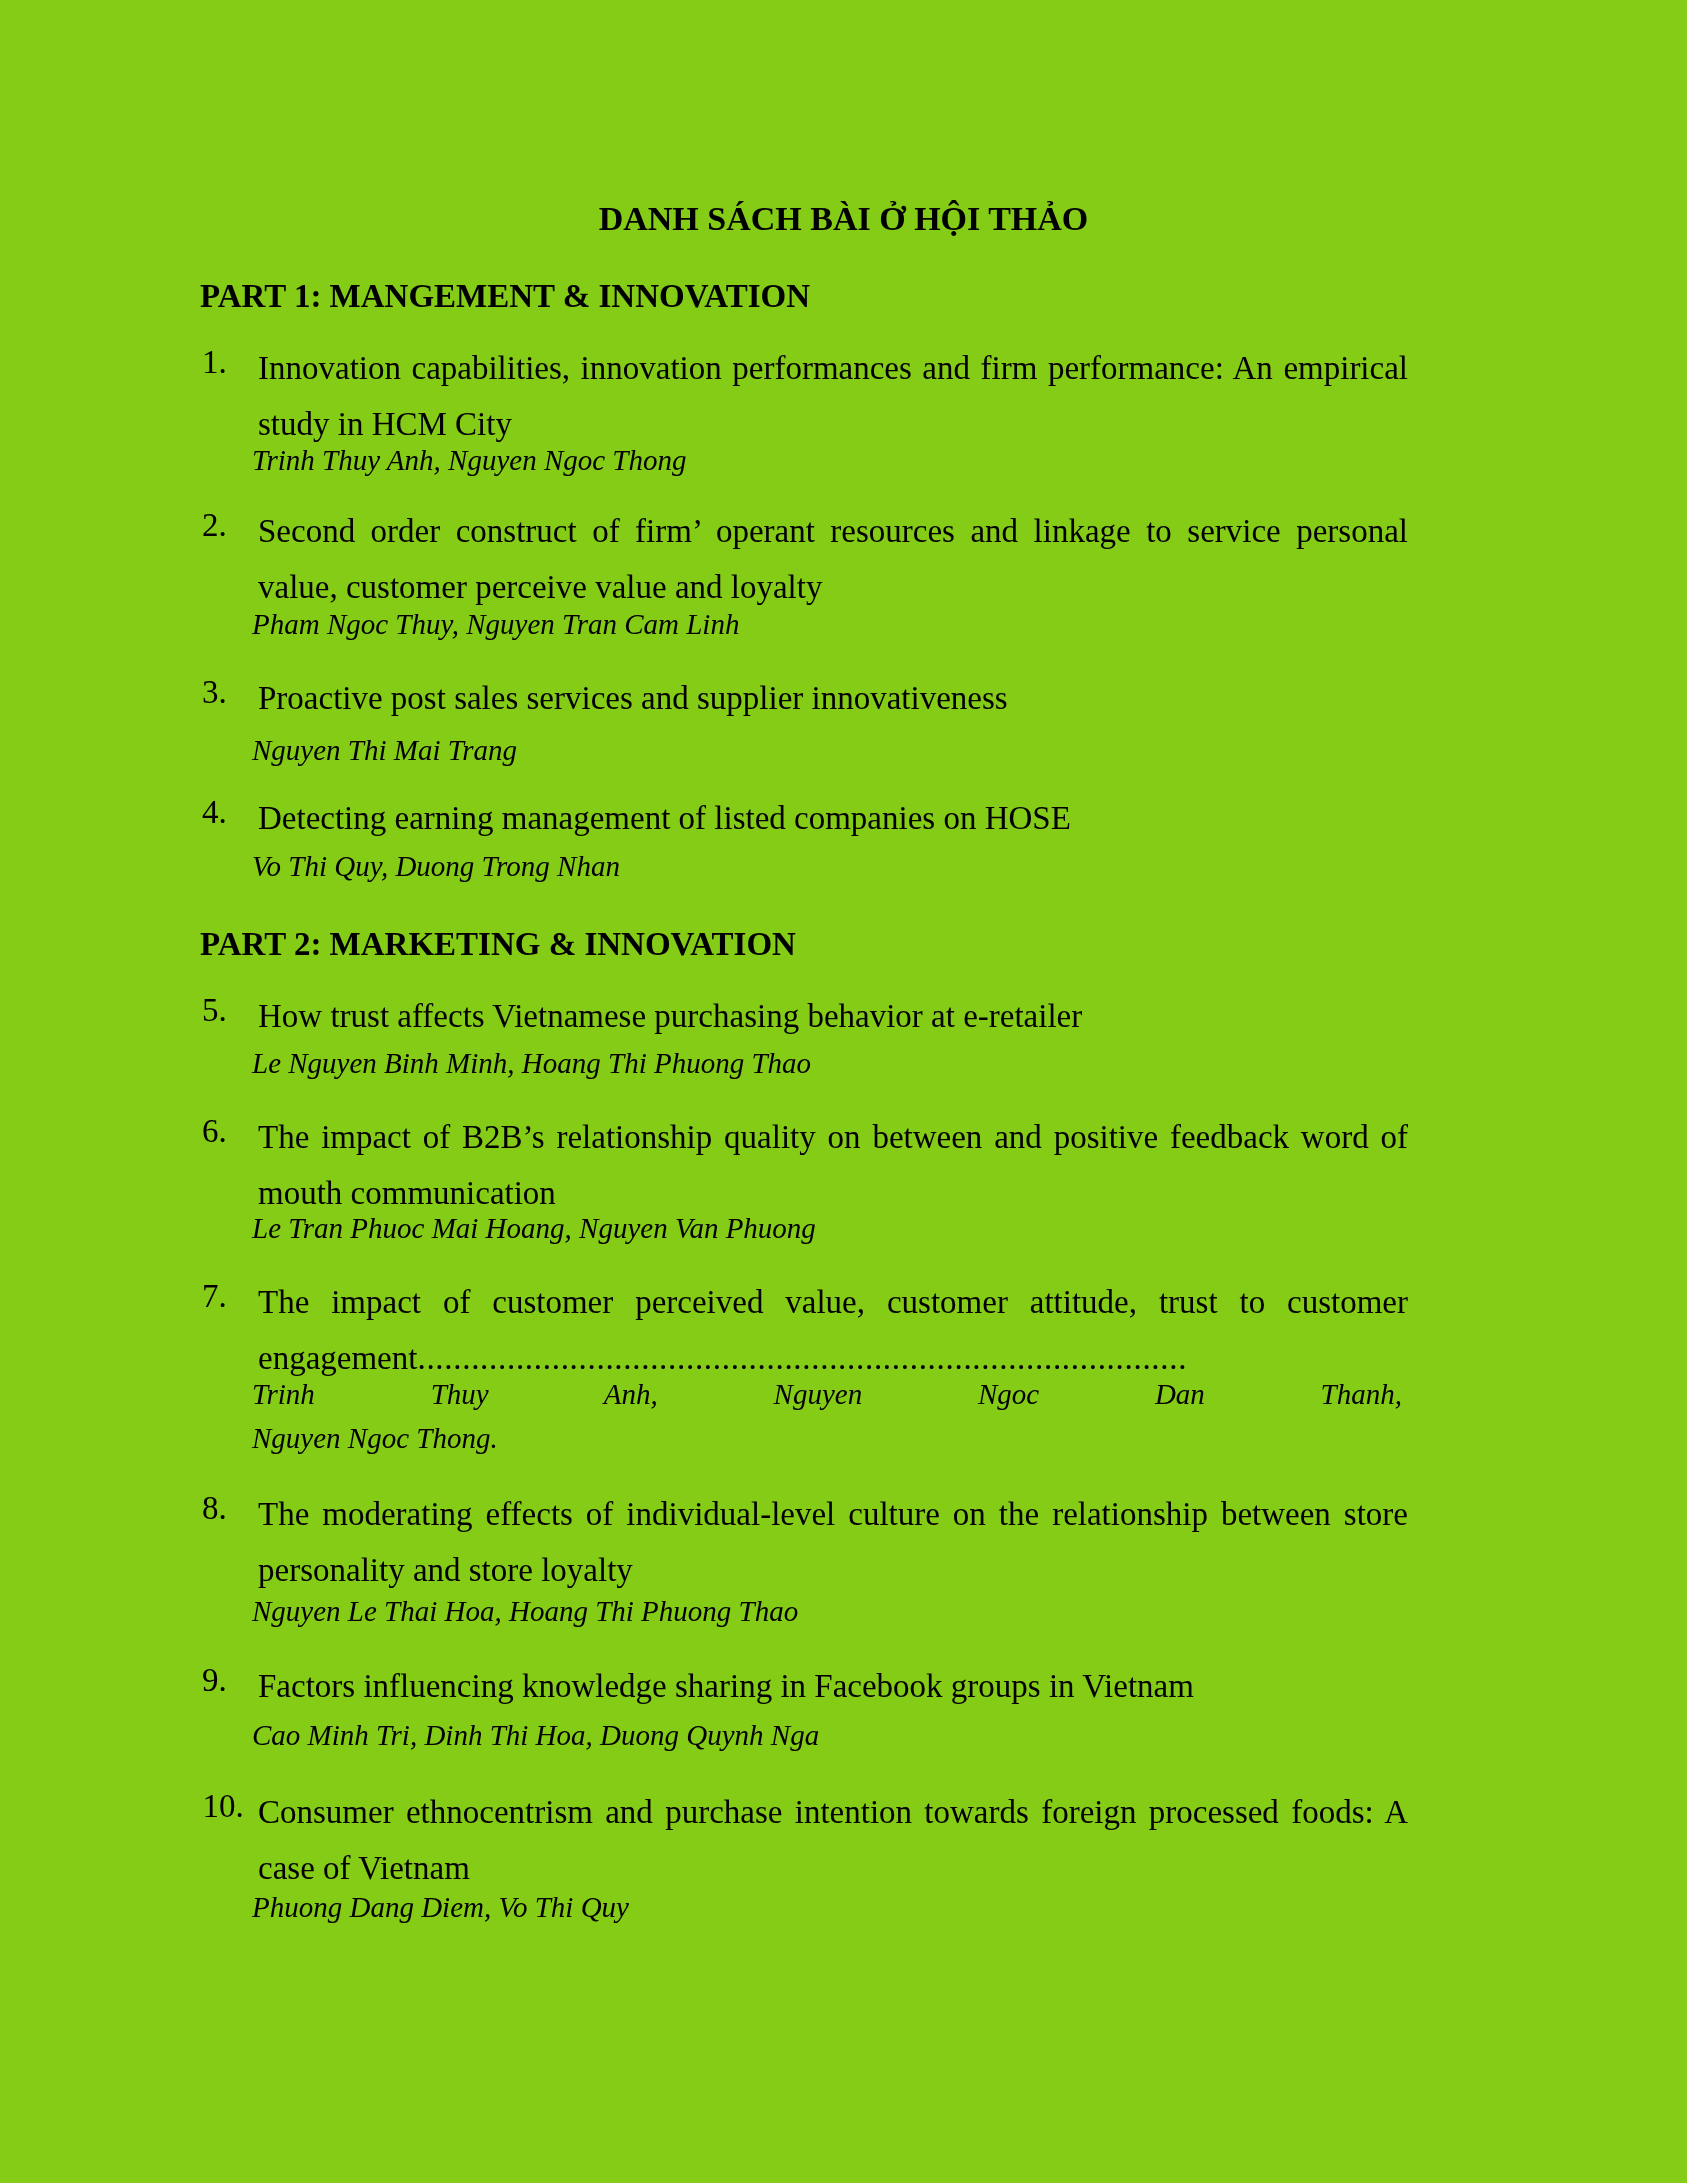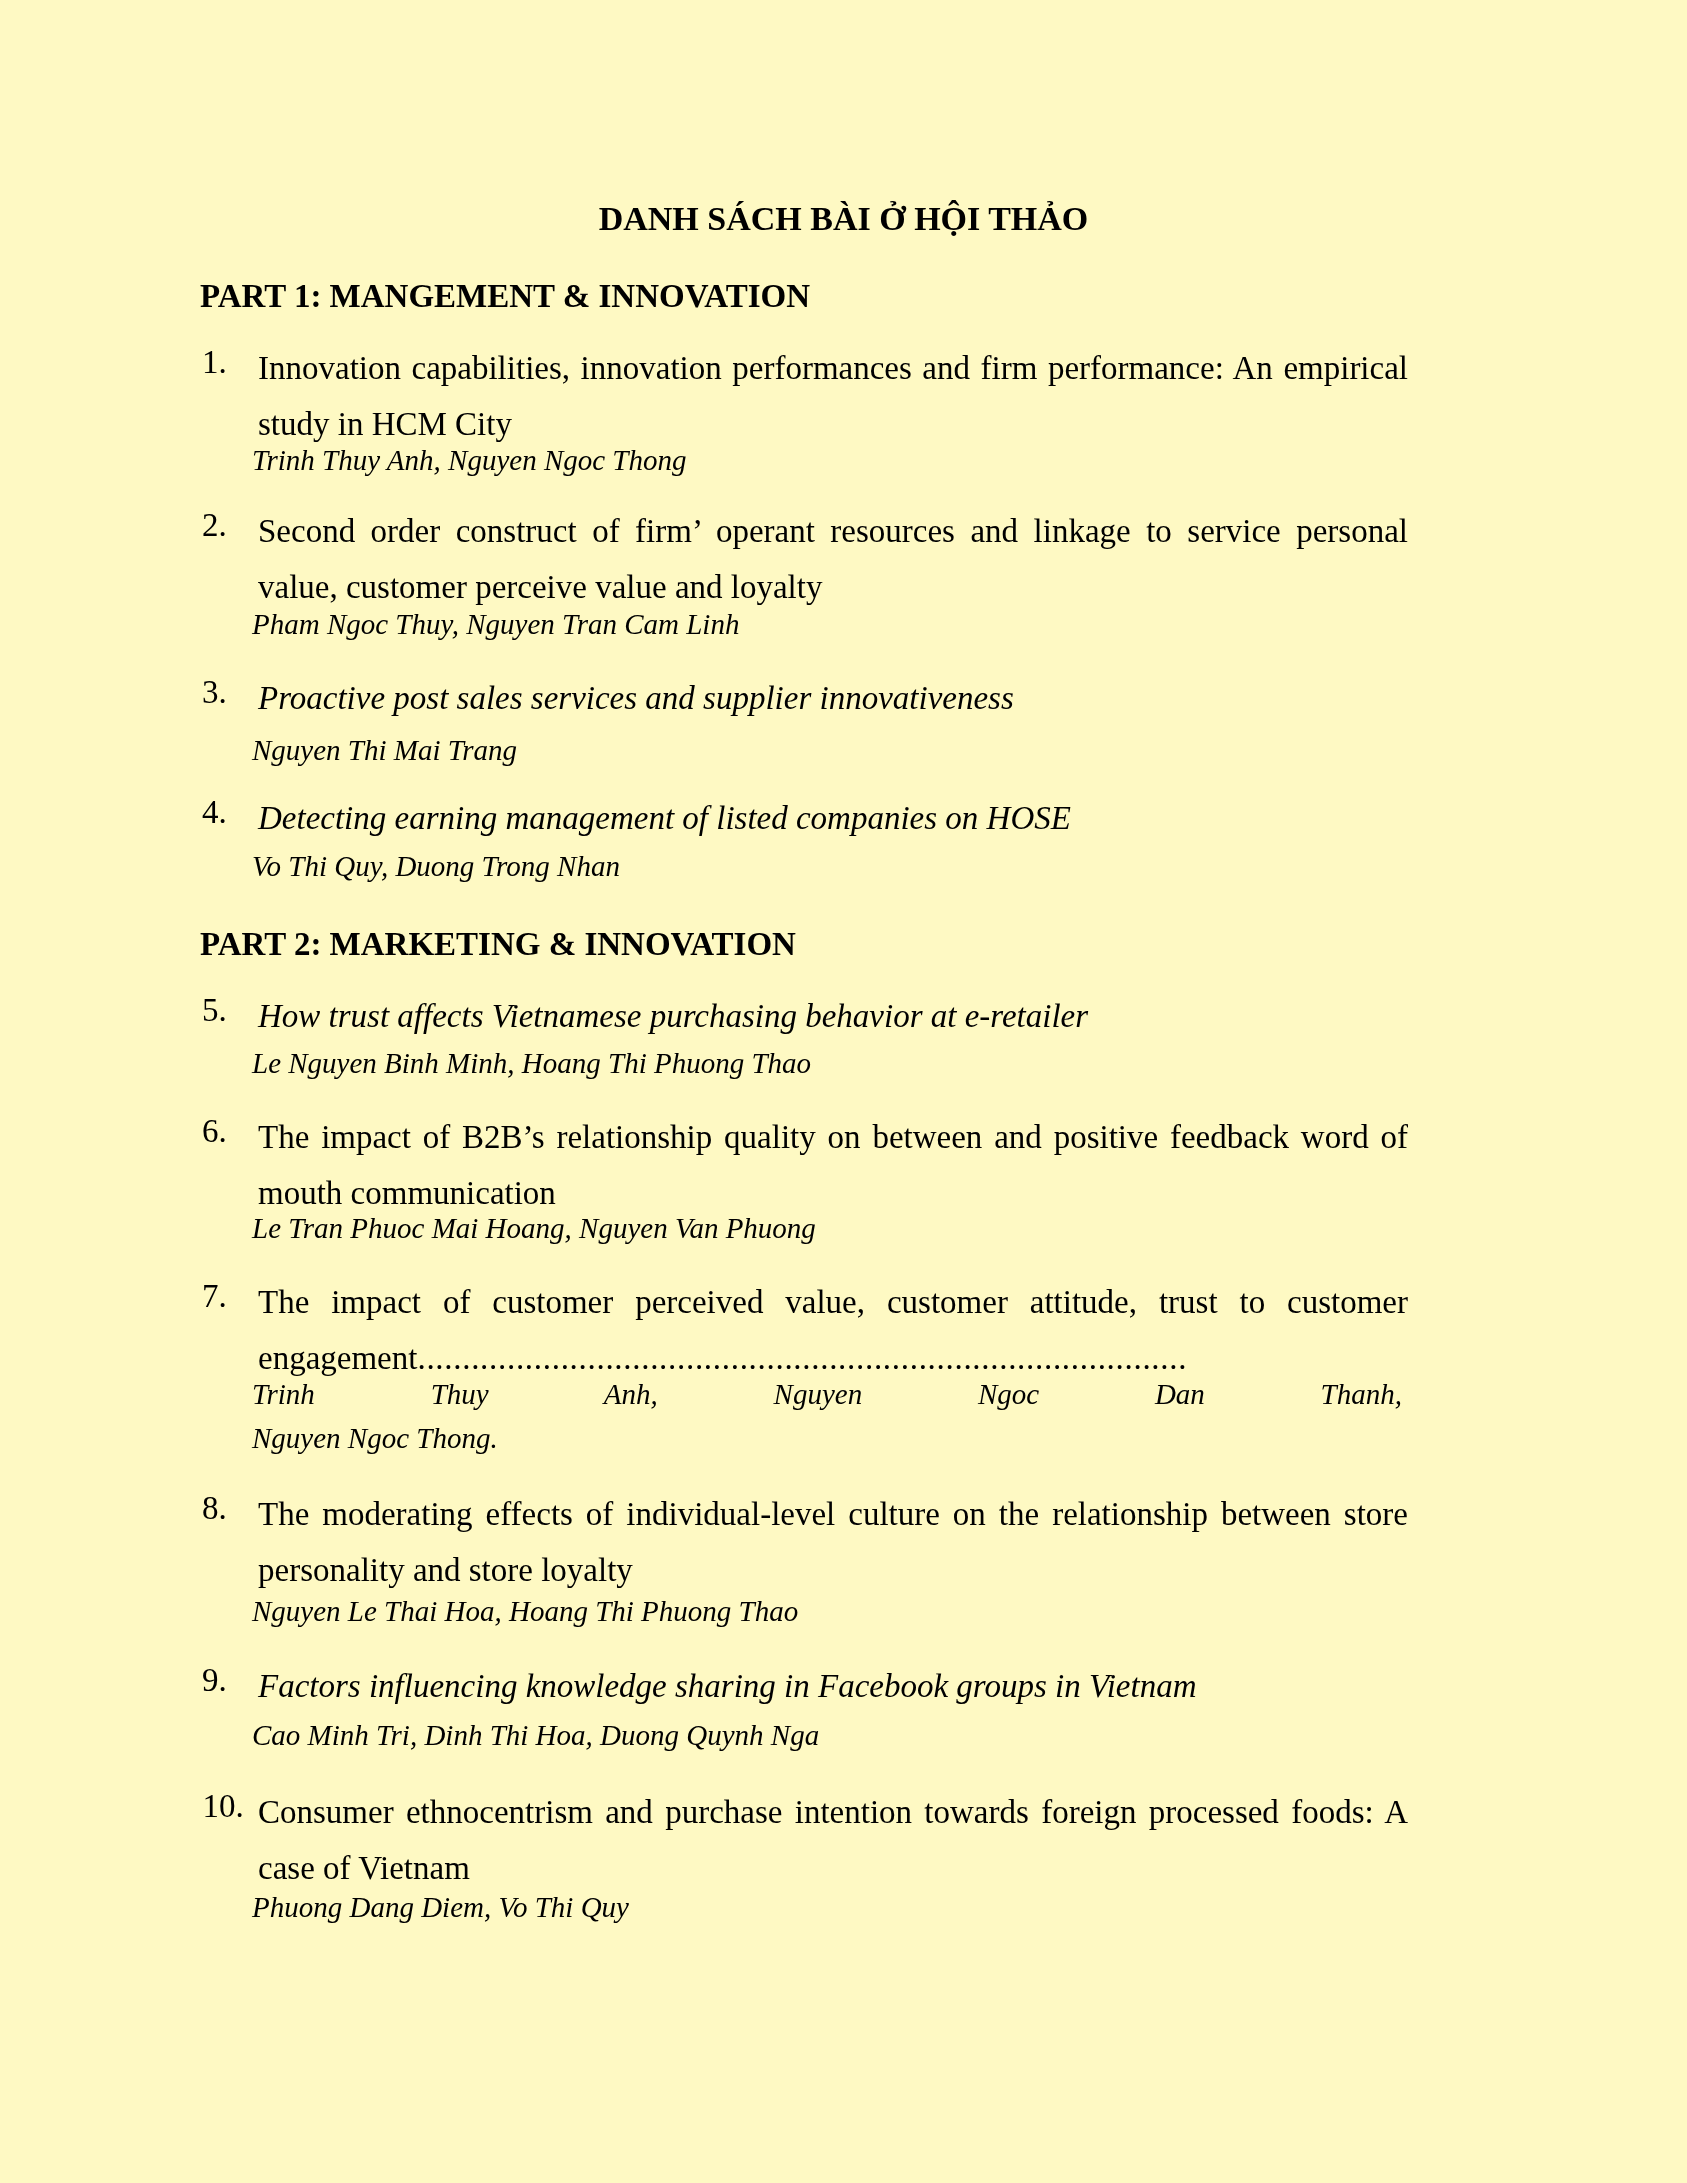--- a/index.html
+++ b/index.html
@@ -1,40 +1,40 @@
 <!DOCTYPE html>
 <html style="font-size:10.6px"><head>
 <meta charset="utf-8">
 <style>
   html, body { margin: 0; padding: 0; background: #ffffff; }
   body { width: 1687px; height: 2183px; position: relative; overflow: hidden; }
   .page {
     position: absolute; left: 0; top: 0; width: 1687px; height: 2183px;
-    background: #fef9c3; color: #000000;
+    background: #84cc16; color: #000000;
     font-family: "Liberation Serif", "DejaVu Serif", serif;
   }
   .title {
     position: absolute; left: 0; width: 1687px; text-align: center;
     font-weight: bold; font-size: 34px; line-height: 45px; white-space: nowrap;
   }
   .part {
     position: absolute; left: 200px;
     font-weight: bold; font-size: 33px; line-height: 45px; white-space: nowrap;
   }
   .item { position: absolute; left: 200px; width: 1208px; }
   .num {
     position: absolute; left: 2px; top: 0;
     font-size: 33px; line-height: 45px;
   }
   .item-title {
     position: absolute; left: 58px; top: 0; width: 1150px;
     font-size: 33px; line-height: 56px; text-align: justify;
     text-align-last: left;
   }
-  .item-title.nojust { text-align: left; font-style: italic; }
+  .item-title.nojust { text-align: left; }
   .leader { letter-spacing: 0.7px; }
   .authors {
     position: absolute; left: 52px; width: 1150px;
     font-size: 29px; line-height: 44px; font-style: italic;
     text-align: left;
   }
   .authors.just { text-align: justify; text-align-last: left; }
   .authors.just .first-line {
     display: block; text-align: justify; text-align-last: justify;
   }

